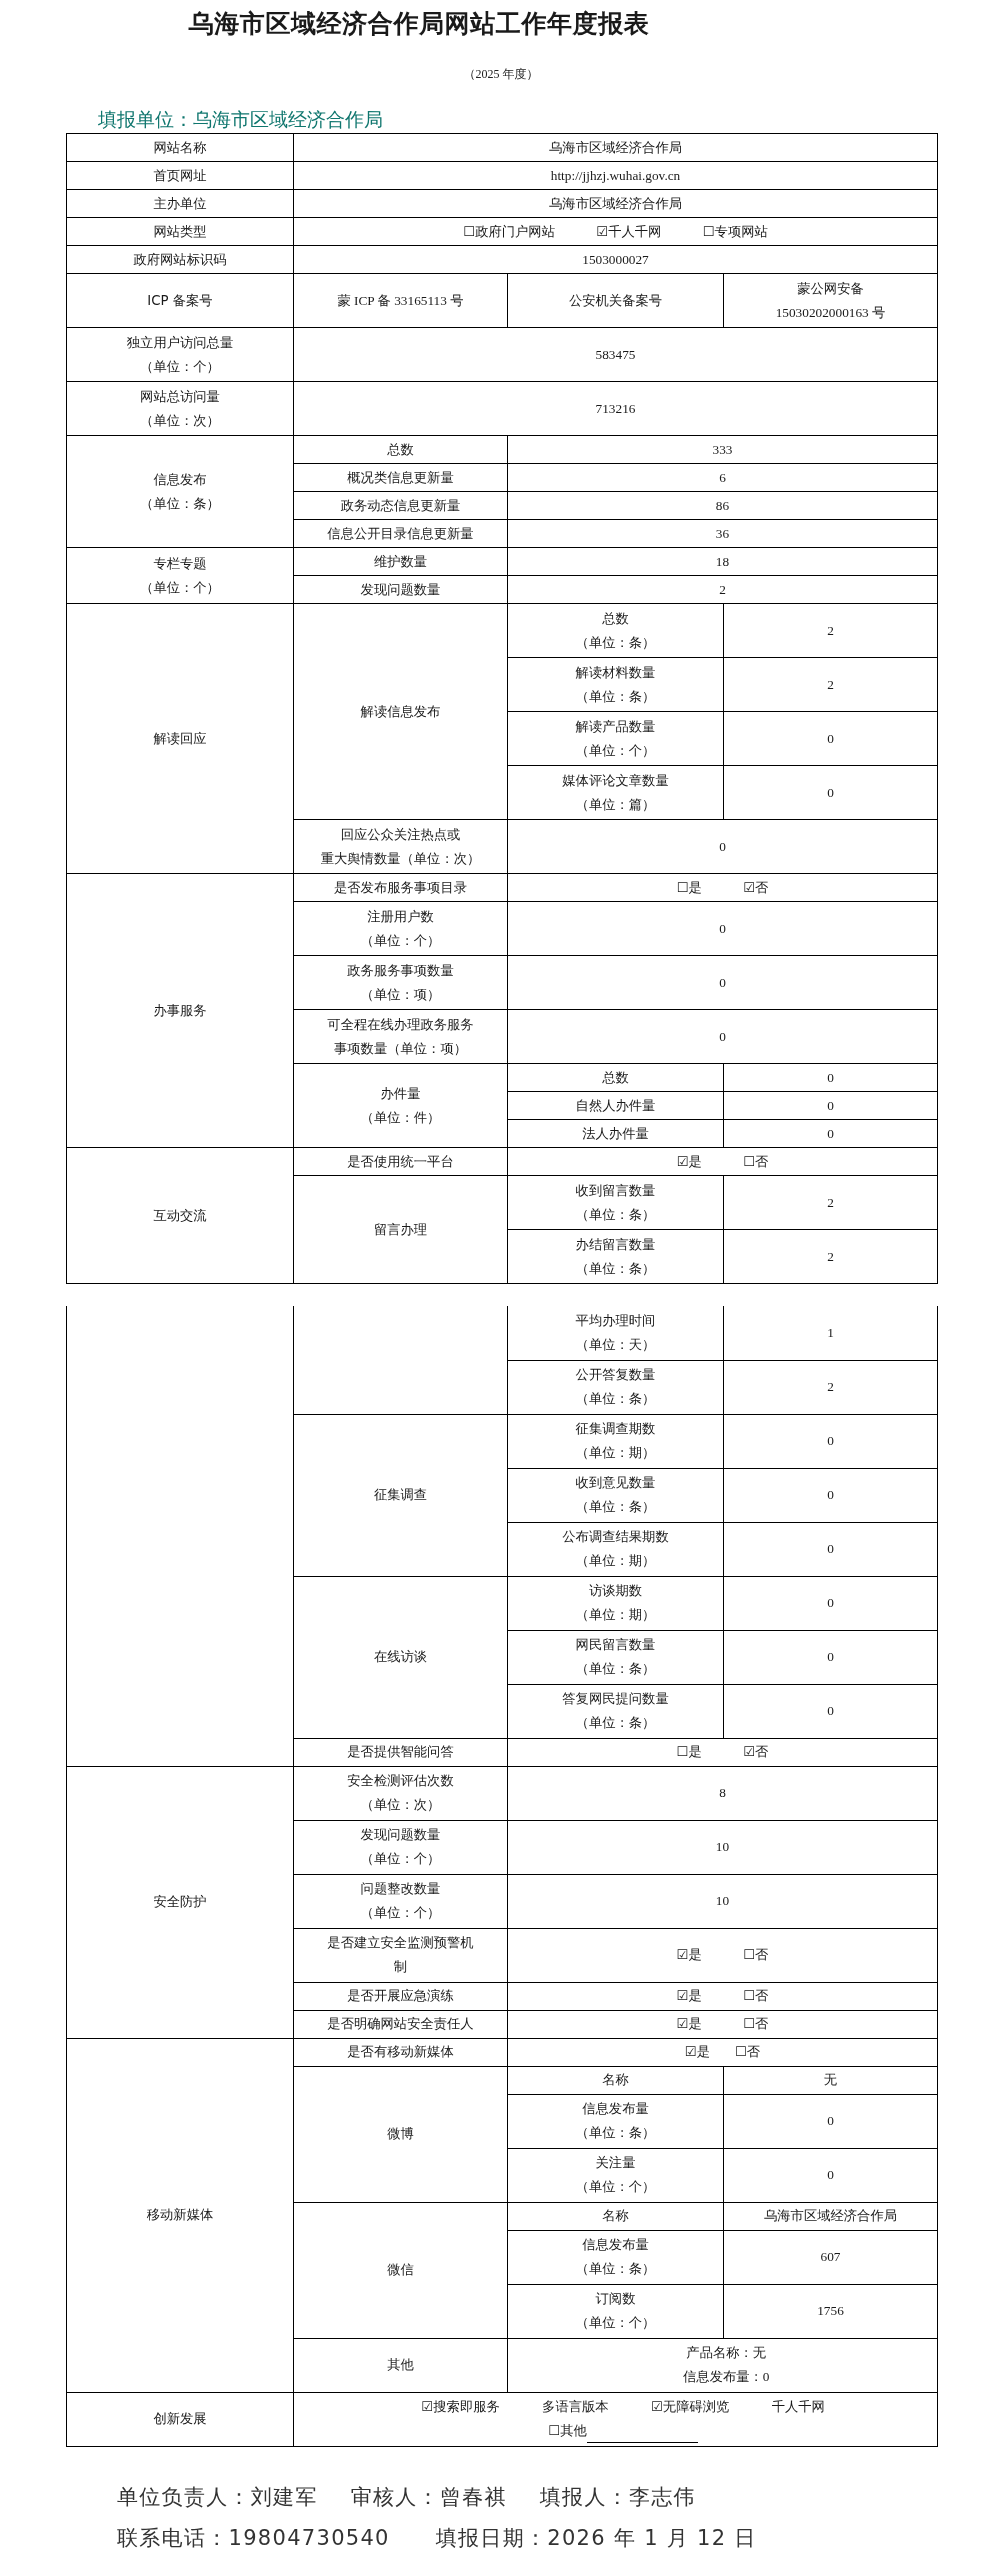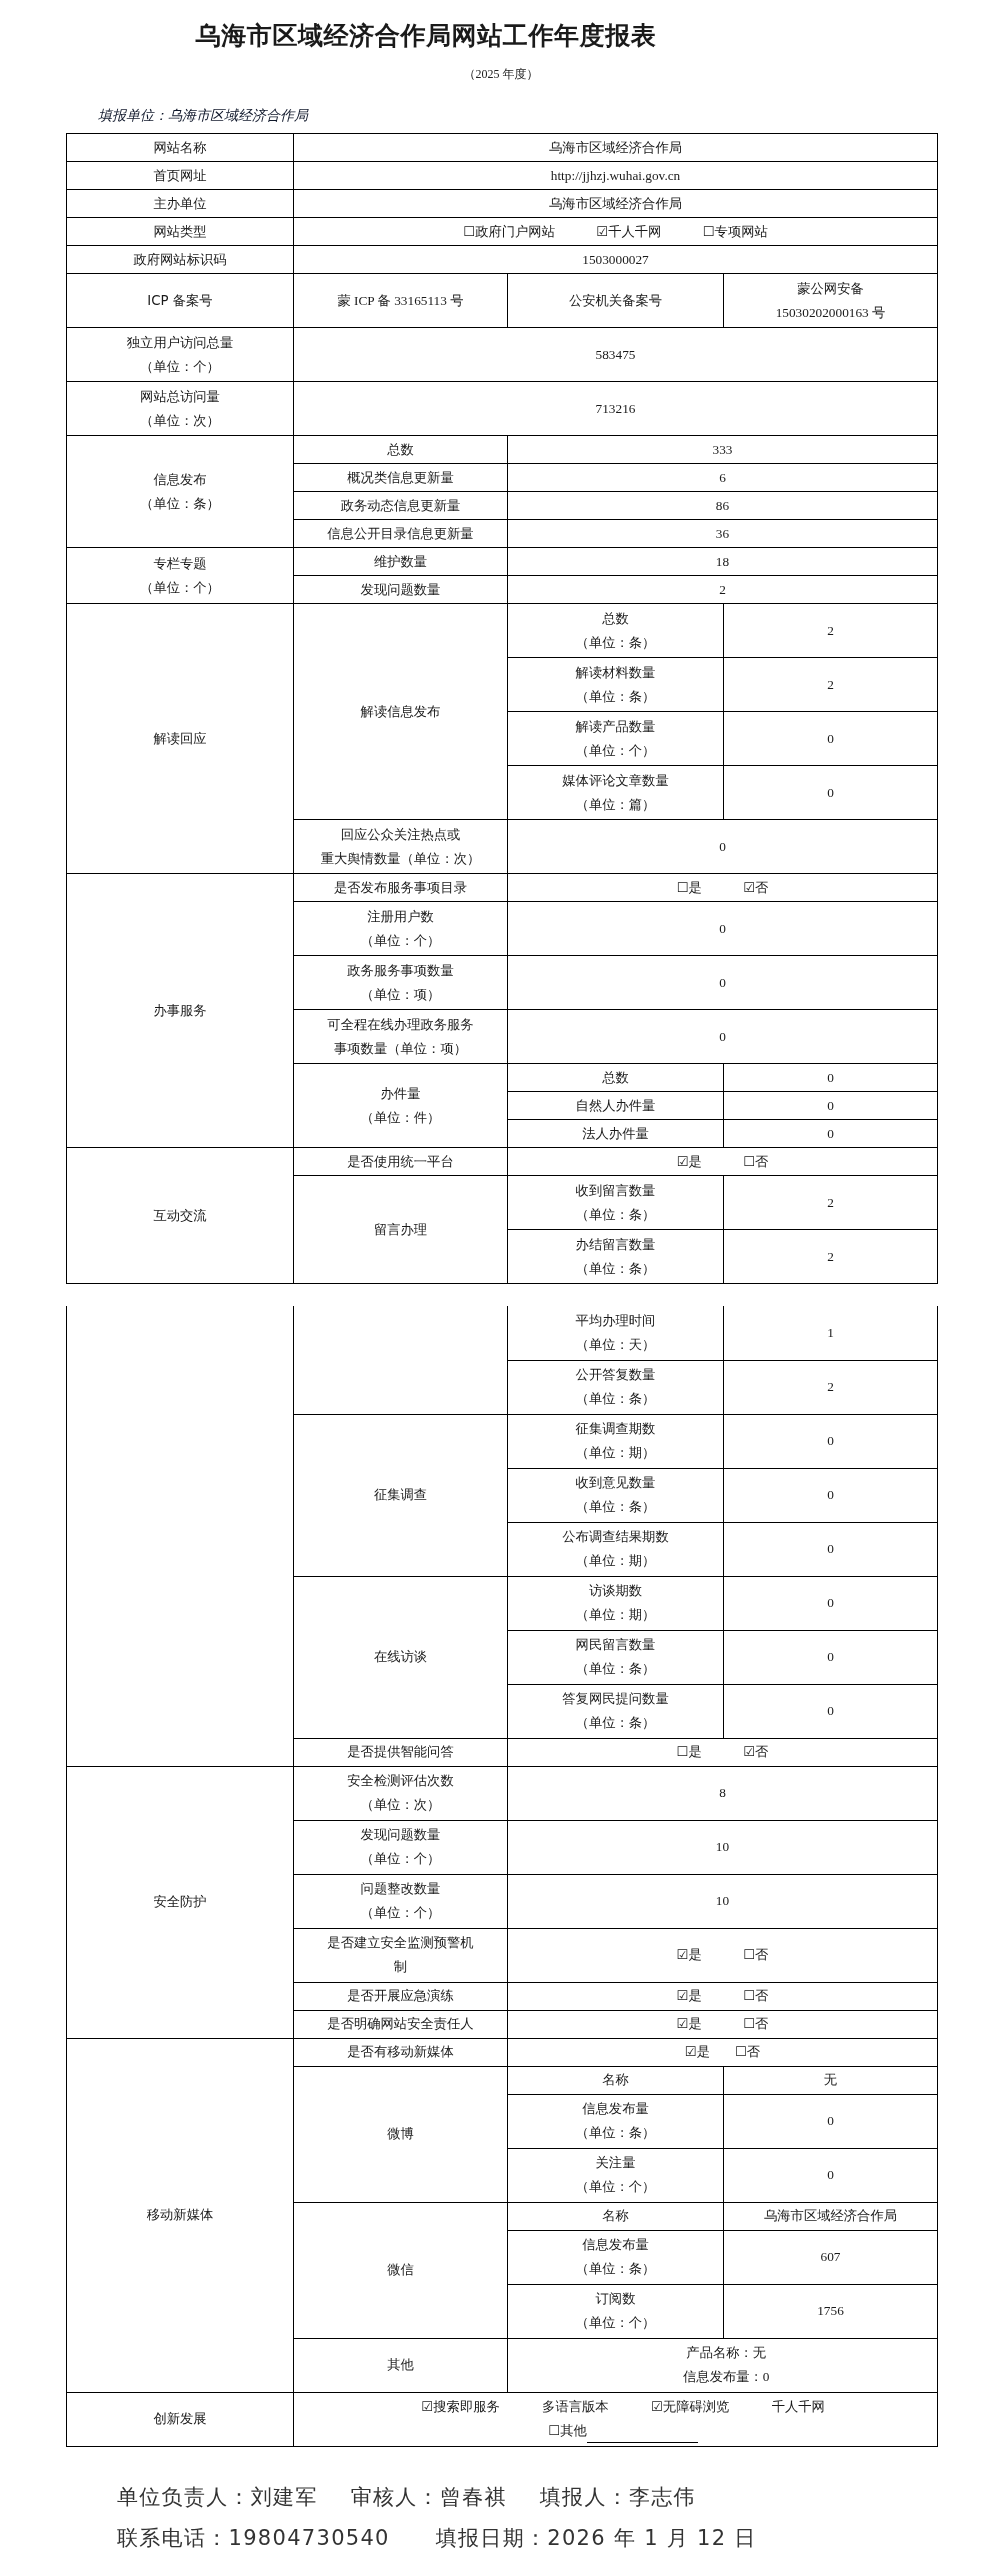--- a/index.html
+++ b/index.html
@@ -1,31 +1,30 @@
 <!DOCTYPE html>
 <html style="font-size:10px"><head>
 <meta charset="utf-8">
 <style>
   html, body { margin: 0; padding: 0; background: #ffffff; }
   body {
     width: 1002px; height: 2576px; position: relative; overflow: hidden;
     font-family: "Liberation Serif", "DejaVu Serif", serif; color: #111;
   }
   .title {
-    position: absolute; top: 19px; left: 0; width: 838px; text-align: center;
+    position: absolute; top: 7px; left: 0; width: 838px; text-align: center;
     font-family: "DejaVu Sans", sans-serif; font-weight: bold; font-size: 25px; letter-spacing: 0.6px;
     color: #1a1a1a;
-    margin-left: 7px;
   }
   .subtitle {
     position: absolute; top: 66px; left: 0; width: 1002px; text-align: center;
     font-size: 12px; color: #222;
   }
   .filler {
-    position: absolute; top: 107px; left: 98px; font-size: 14px; color: #0f172a; font-style: italic;
+    position: absolute; top: 107px; left: 98px; font-size: 19px; color: #0f766e;
   }
   table.report {
     position: absolute; left: 66px; width: 870px;
     border-collapse: collapse; table-layout: fixed;
     font-size: 13.3px; line-height: 24px;
   }
   table.report td {
     border: 1.9px solid #000; text-align: center; vertical-align: middle;
     padding: 0 2.5px; color: #1a1a1a;
   }

